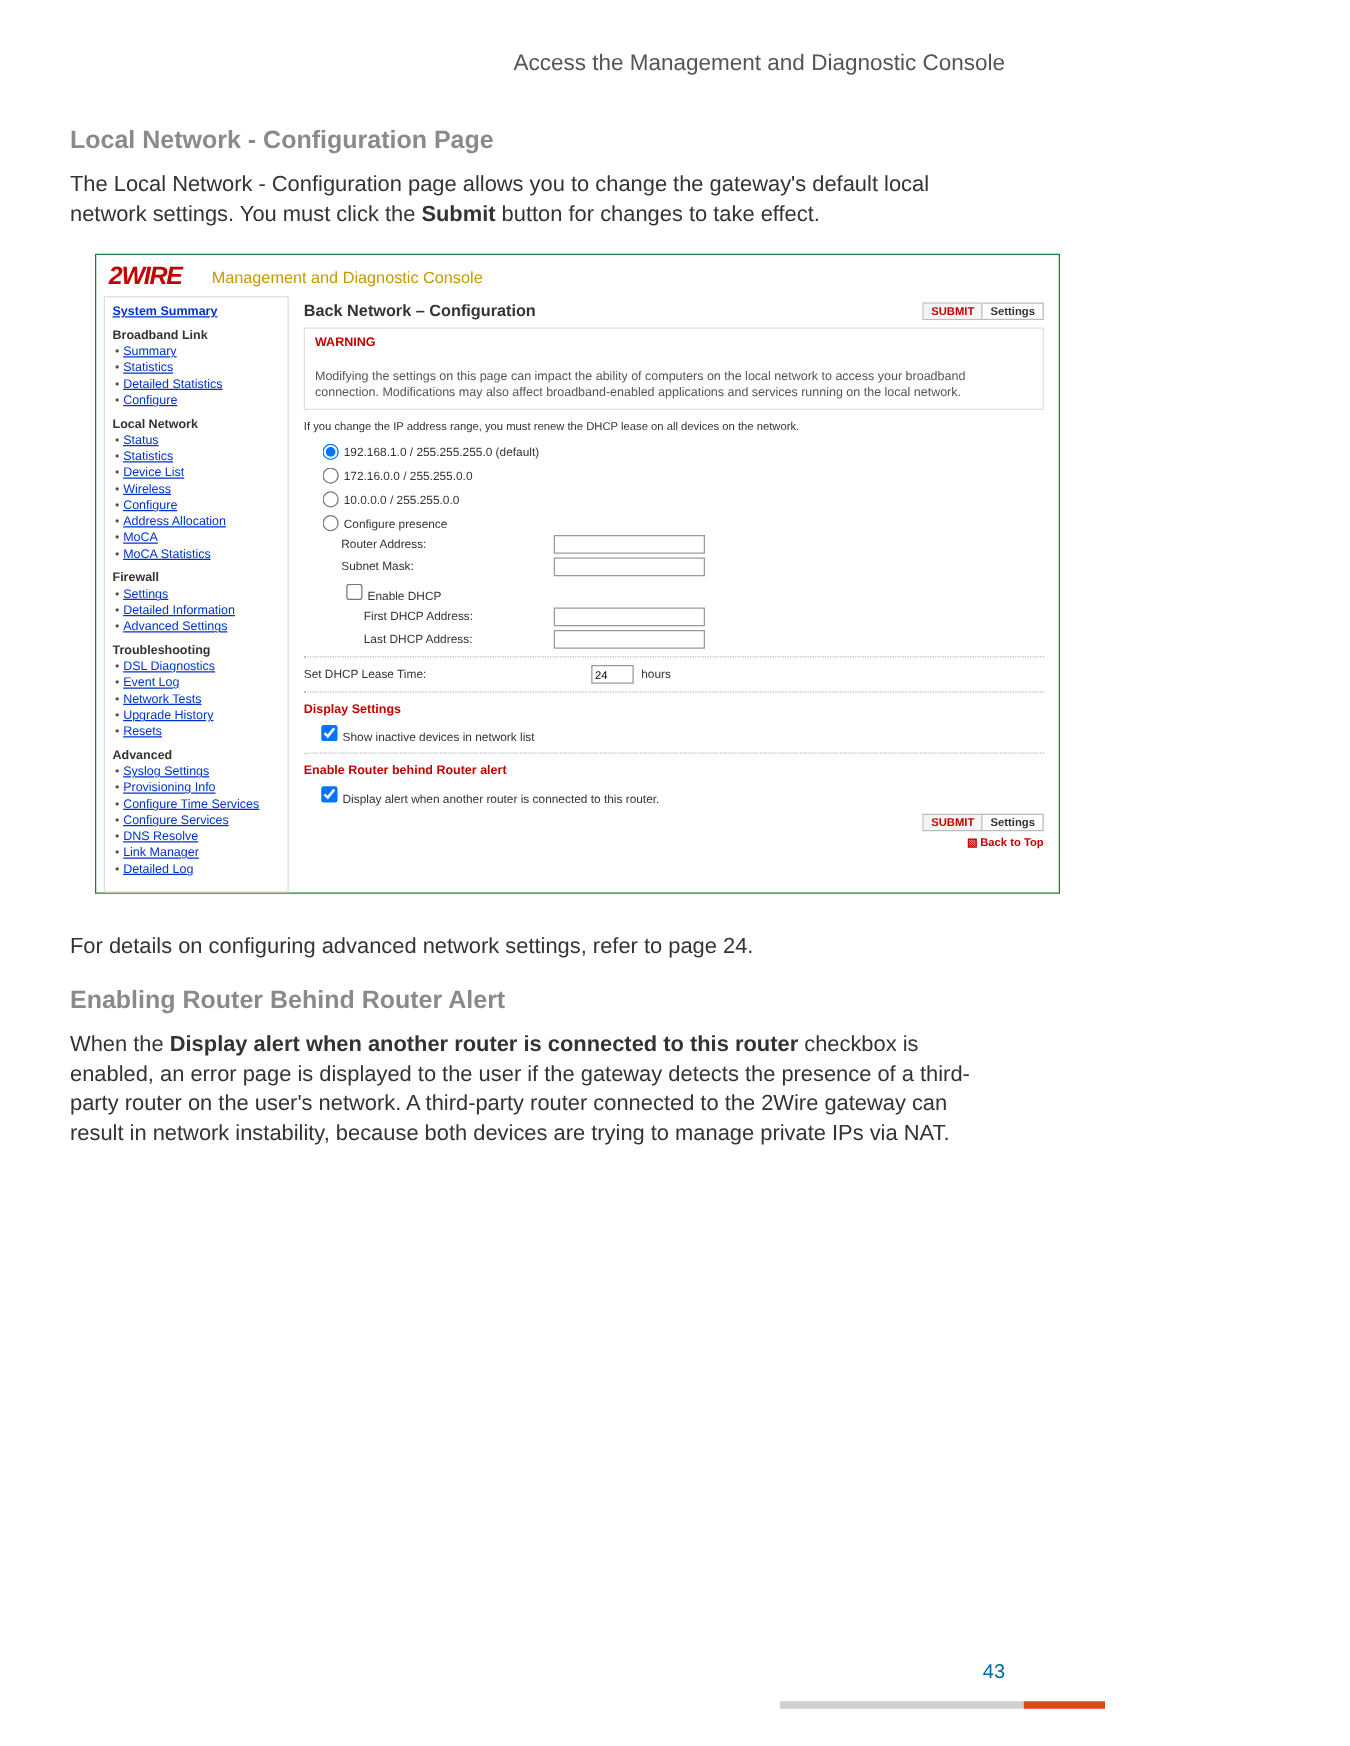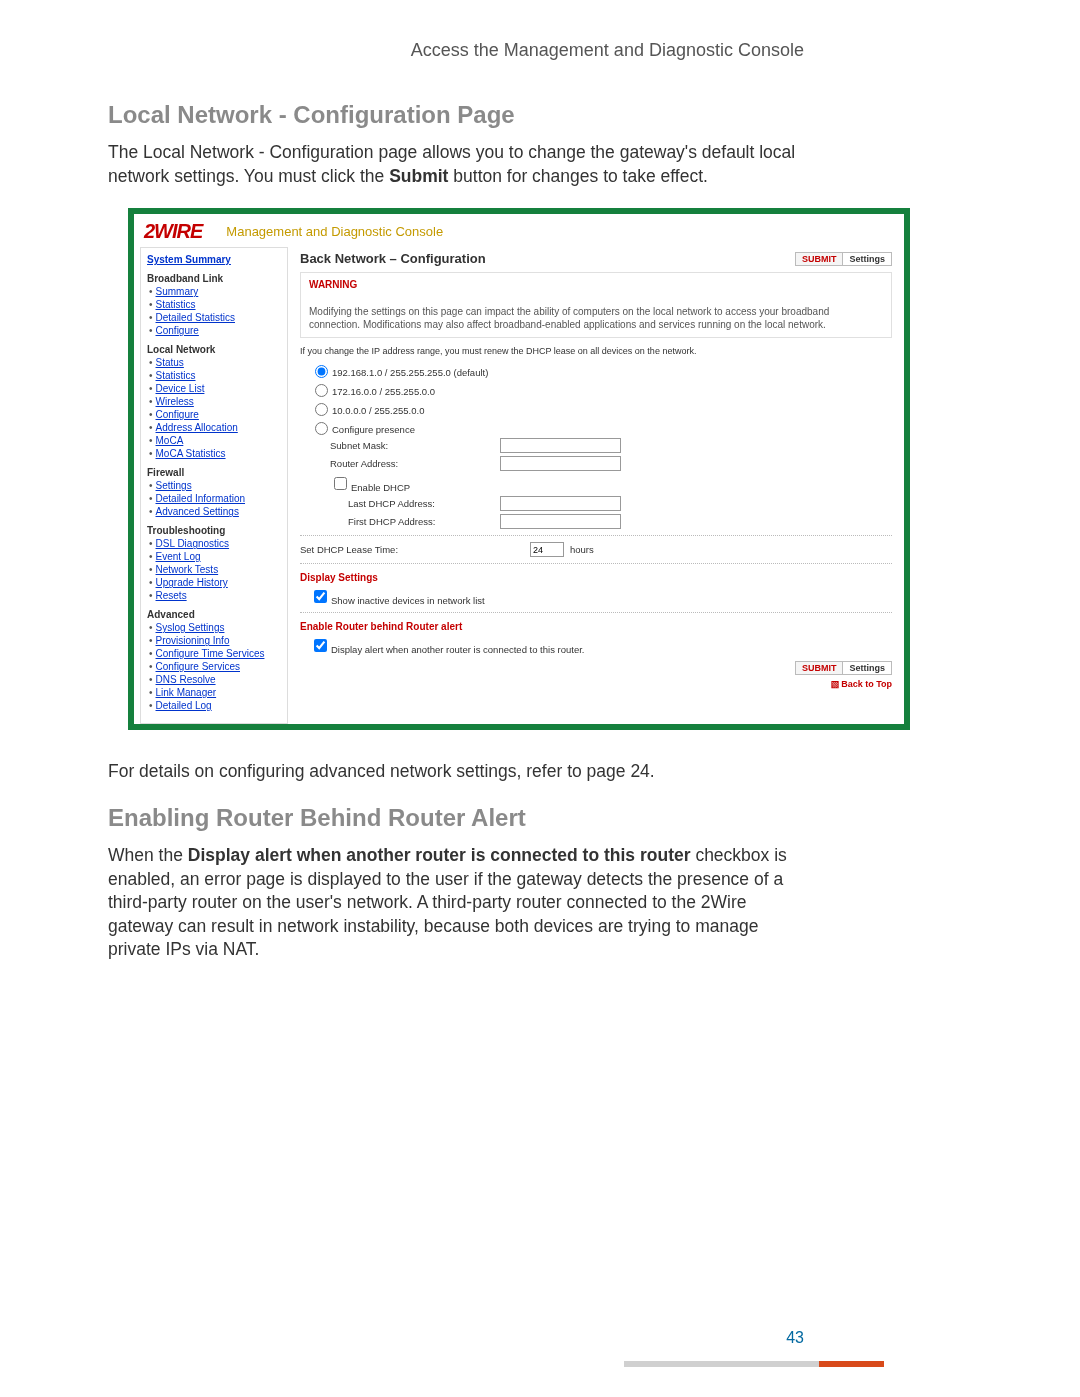--- a/index.html
+++ b/index.html
@@ -7,49 +7,49 @@
     padding: 0;
     background: #ffffff;
     font-family: Arial, Helvetica, sans-serif;
     color: #333;
   }
   .page {
     width: 884px;
     min-height: 1397px;
     position: relative;
     box-sizing: border-box;
-    padding: 40px 80px 20px 108px;
+    padding: 40px 80px 20px 56px;
   }
   .top-header {
     text-align: right;
     font-size: 18px;
     color: #555;
     margin-bottom: 40px;
   }
   h2.section {
     color: #8a8a8a;
-    font-size: 24px;
+    font-size: 20px;
     font-weight: bold;
     margin: 20px 0 12px 0;
   }
   p.body-text {
     font-size: 17.5px;
     line-height: 1.35;
     color: #333;
     margin: 10px 0 20px 0;
   }
   .bold { font-weight: bold; }
 
   
   .shot-wrap {
     margin: 10px 0 30px 20px;
   }
   .shot {
     width: 770px;
-    border: 6px solid #15803d;
+    border: 1px solid #15803d;
     font-family: Verdana, Arial, sans-serif;
     font-size: 10px;
     color: #333;
     background: #fff;
   }
   .shot-top {
     padding: 6px 10px 4px 10px;
     display: flex;
     align-items: center;
   }
@@ -334,37 +334,37 @@
           <div class="radio-row">
             <input type="radio" name="ipr" style="">
             <span>10.0.0.0 / 255.255.0.0</span>
           </div>
           <div class="radio-row">
             <input type="radio" name="ipr" style="">
             <span>Configure presence</span>
           </div>
 
           <div class="field-row">
+            <span class="lbl">Router Address:</span>
+            <input class="tinput" style="">
+          </div>
+          <div class="field-row">
             <span class="lbl">Subnet Mask:</span>
-            <input class="tinput" style="">
-          </div>
-          <div class="field-row">
-            <span class="lbl">Router Address:</span>
             <input class="tinput" style="">
           </div>
           <div class="chk-row" style="margin-left:30px;">
             <input type="checkbox" style="">
             <span>Enable DHCP</span>
           </div>
           <div class="field-row" style="margin-left:48px;">
+            <span class="lbl" style="width:152px">First DHCP Address:</span>
+            <input class="tinput" style="">
+          </div>
+          <div class="field-row" style="margin-left:48px;">
             <span class="lbl" style="width:152px">Last DHCP Address:</span>
-            <input class="tinput" style="">
-          </div>
-          <div class="field-row" style="margin-left:48px;">
-            <span class="lbl" style="width:152px">First DHCP Address:</span>
             <input class="tinput" style="">
           </div>
 
           <div class="dots"></div>
           <div class="lease-row">
             <span class="lbl">Set DHCP Lease Time:</span>
             <input class="tinput sm" value="24" style="">
             <span style="margin-left:6px">hours</span>
           </div>
           <div class="dots"></div>

